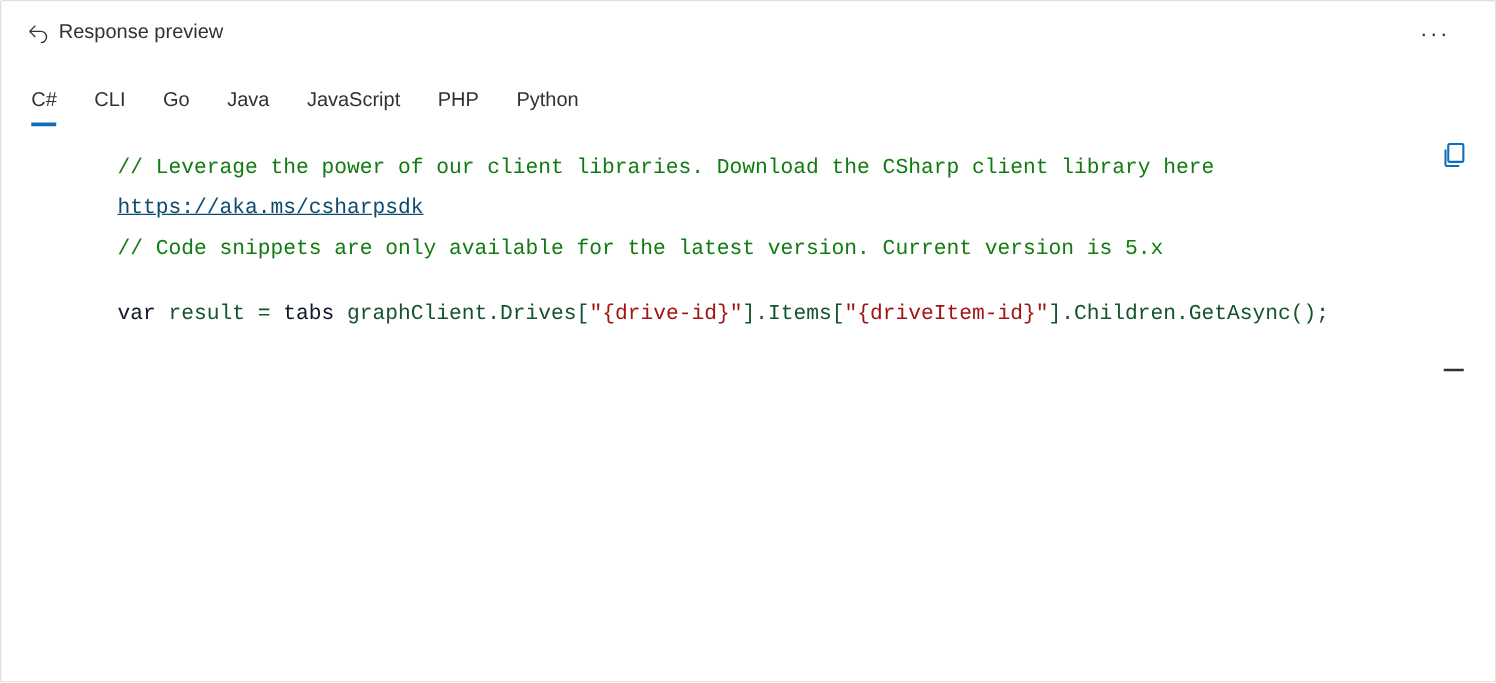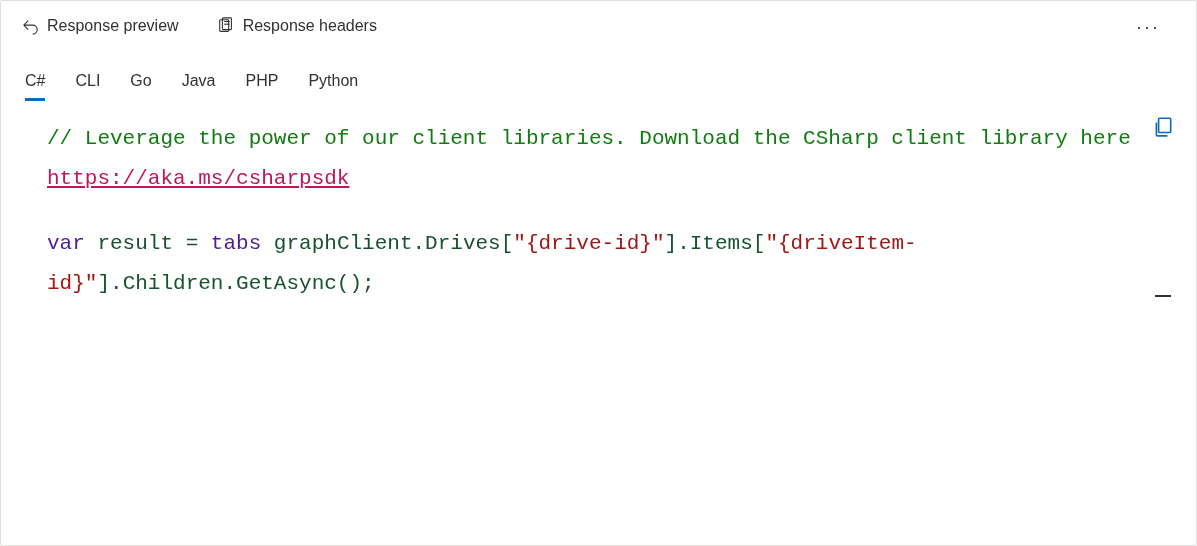--- a/index.html
+++ b/index.html
@@ -76,31 +76,32 @@
     color: #323130;
     border-bottom: 3px solid transparent;
   }
   .lang-tab.active {
     border-bottom-color: #0F6CBD;
   }
   .code-area {
     position: relative;
     padding: 18px 28px 18px 46px;
     font-family: "Consolas", "Courier New", monospace;
-    font-size: 21px;
+    font-size: 17px;
     line-height: 1.9;
     flex: 1;
     overflow: auto;
+    margin-left: 47px;
   }
   .code-area a {
-    color: #be185d;
+    color: #0c4a6e;
     text-decoration: underline;
   }
   .comment { color: #107C10; }
-  .kw { color: #4c1d95; }
+  .kw { color: #0f172a; }
   .str { color: #a31515; }
   .plain { color: #14532d; }
   .line { display: block; }
   .spacer { height: 1.2em; }
   .side-controls {
     position: absolute;
     top: 12px;
     right: 22px;
     display: flex;
     flex-direction: column;
@@ -136,55 +137,46 @@
 
   <div class="main-tabs">
     <div class="main-tab">
       <span class="icon">
         <svg viewBox="0 0 20 20">
             <path d="M3 9 L8 4 M3 9 L8 14 M3 9 H13 A5 5 0 0 1 13 19"></path>
           </svg>
       </span>
       <span>Response preview</span>
     </div>
-    <div class="main-tab">
-      <span class="icon">
-        <svg viewBox="0 0 20 20">
-            <rect x="3" y="3" width="10" height="13" rx="1"></rect>
-            <rect x="6" y="1" width="10" height="13" rx="1"></rect>
-            <line x1="8" y1="5" x2="14" y2="5"></line>
-            <line x1="8" y1="8" x2="14" y2="8"></line>
-          </svg>
-      </span>
-      <span>Response headers</span>
-    </div>
     <div class="overflow-dots">···</div>
   </div>
 
   <div class="lang-tabs">
     <div class="lang-tab active">C#</div>
     <div class="lang-tab">CLI</div>
     <div class="lang-tab">Go</div>
     <div class="lang-tab">Java</div>
+    <div class="lang-tab">JavaScript</div>
     <div class="lang-tab">PHP</div>
     <div class="lang-tab">Python</div>
   </div>
 
   <div class="code-area">
     <div class="side-controls">
       <div class="copy-btn">
         <svg viewBox="0 0 20 20">
             <rect x="6" y="2" width="11" height="13" rx="1"></rect>
             <path d="M4 6 V17 A1 1 0 0 0 5 18 H14"></path>
           </svg>
       </div>
       <div class="collapse-btn">
         <div class="bar"></div>
       </div>
     </div>
 
     <span class="line"><span class="comment">// Leverage the power of our client libraries. Download the CSharp client library here</span></span>
     <span class="line"><a href="#">https://aka.ms/csharpsdk</a></span>
+    <span class="line"><span class="comment">// Code snippets are only available for the latest version. Current version is 5.x</span></span>
     <div class="spacer"></div>
     <span class="line"><span class="kw">var</span><span class="plain"> result = </span><span class="kw">tabs</span><span class="plain"> graphClient.Drives[</span><span class="str">"{drive-id}"</span><span class="plain">].Items[</span><span class="str">"{driveItem-id}"</span><span class="plain">].Children.GetAsync();</span></span>
   </div>
 
 </div>
 
 </body></html>

